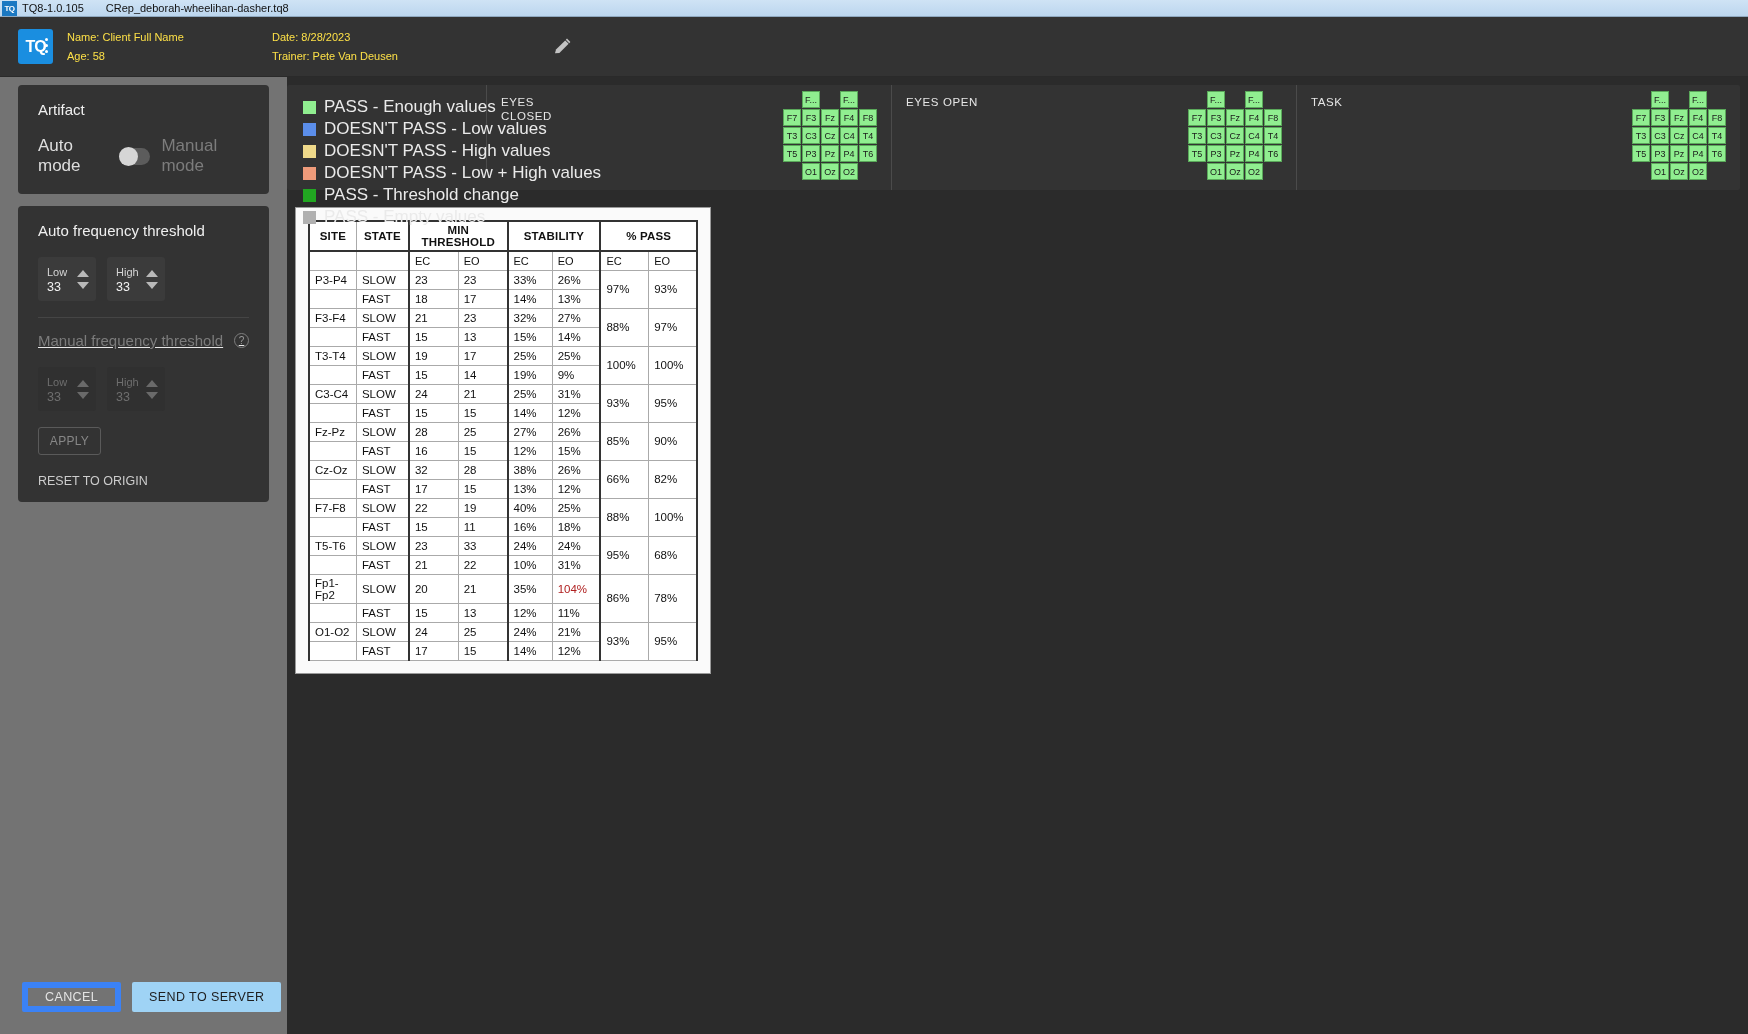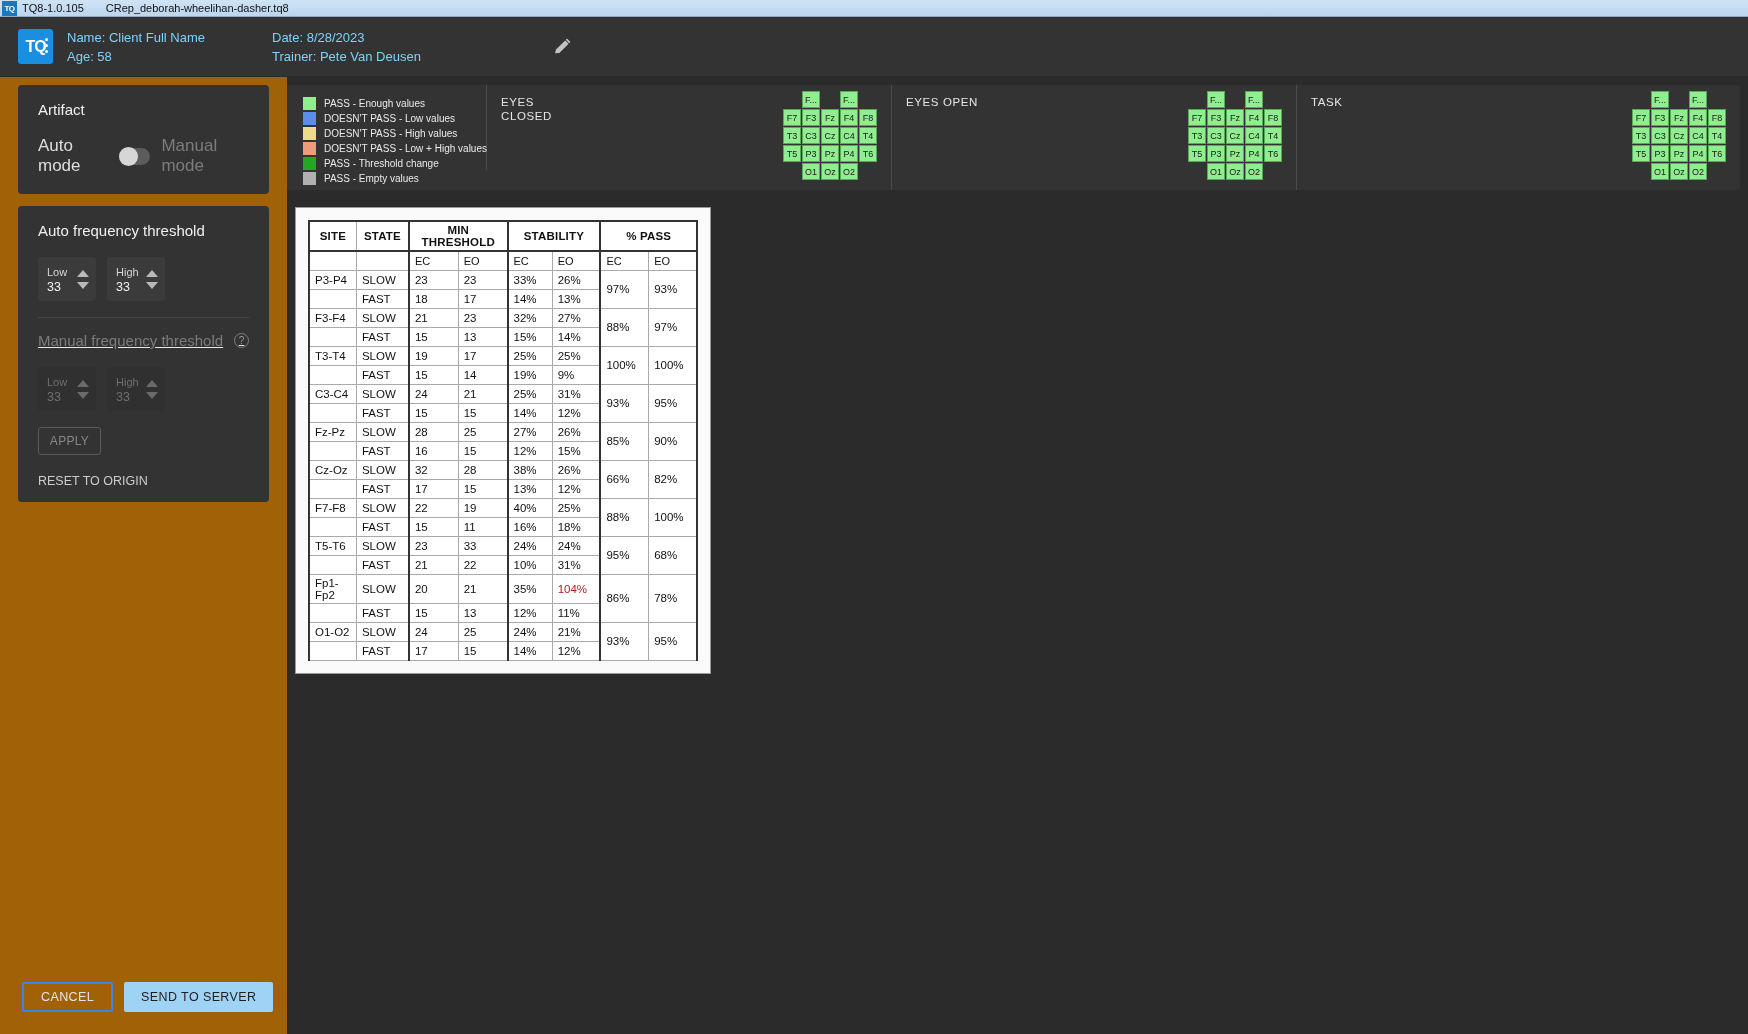--- a/index.html
+++ b/index.html
@@ -43,34 +43,34 @@
     color:#fff; font-weight:bold; font-size:16px;
     letter-spacing:-1px;
     position:relative;
     font-family:"Liberation Sans", sans-serif;
   }
   #logo .dots {
     position:absolute; right:5px; top:9px;
     display:flex; flex-direction:column; gap:3px;
   }
   #logo .dots i { display:block; width:3px; height:3px; background:#fff; border-radius:50%; }
-  .hdr-col { font-size:13px; line-height:19px; color:#7dd3fc; }
+  .hdr-col { font-size:11px; line-height:19px; color:#fde047; }
   .hdr-col.c1 { width:205px; }
   .hdr-col.c2 { width:260px; }
   #editicon {
     width:20px; height:20px; margin-left:20px;
     cursor:pointer; opacity:.85;
   }
 
   
   #content { display:flex; height:calc(1034px - 77px); }
 
   
   #sidebar {
-    width:287px; background:#a16207;
+    width:287px; background:#737373;
     position:relative; flex:0 0 287px;
   }
   .card {
     margin:8px 18px 0 18px;
     background:#333333; border-radius:4px;
     padding:16px 20px 18px 20px;
   }
   .card h3 {
     margin:0 0 18px 0; font-size:15px; font-weight:normal; color:#f0f0f0;
   }
@@ -123,21 +123,21 @@
   }
   .reset-link {
     margin-top:19px; font-size:12.5px; color:#cdcdcd;
     cursor:pointer;
   }
   #footer-btns {
     position:absolute; bottom:22px; left:22px;
     display:flex; align-items:center; gap:11px;
   }
   .btn-cancel {
-    height:30px; padding:0 17px; border:2px solid #3b82f6; border-radius:2px;
+    height:30px; padding:0 17px; border:6px solid #3b82f6; border-radius:2px;
     background:transparent; color:#e4e4e4; font-size:12.5px; letter-spacing:.4px;
     display:flex; align-items:center; cursor:pointer;
   }
   .btn-send {
     height:30px; padding:0 17px; border:none; border-radius:2px;
     background:#9fd3f5; color:#1e1e1e; font-size:12.5px; letter-spacing:.4px;
     display:flex; align-items:center; cursor:pointer;
   }
 
   
@@ -145,21 +145,21 @@
   #topstrip {
     margin:0 8px 0 0; height:105px; background:#333333;
     display:flex; align-items:flex-start; border-radius:2px;
   }
   .legend {
     padding:12px 14px 0 16px; width:200px;
     border-right:1px solid #4b4b4b; height:85px;
   }
   .legend-row { display:flex; align-items:center; margin-bottom:2px; }
   .legend-sw { width:13px; height:13px; margin-right:8px; flex:0 0 13px; }
-  .legend-tx { font-size:10px; color:#eaeaea; white-space:nowrap; }
+  .legend-tx { font-size:17px; color:#eaeaea; white-space:nowrap; }
 
   .mapblock {
     display:flex; align-items:flex-start; height:105px;
     border-right:1px solid #4b4b4b; position:relative;
   }
   .mapblock:last-child { border-right:none; }
   .map-title {
     font-size:11.5px; color:#e6e6e6; letter-spacing:.6px;
     padding:10px 0 0 14px; line-height:14px; white-space:pre-line;
   }

